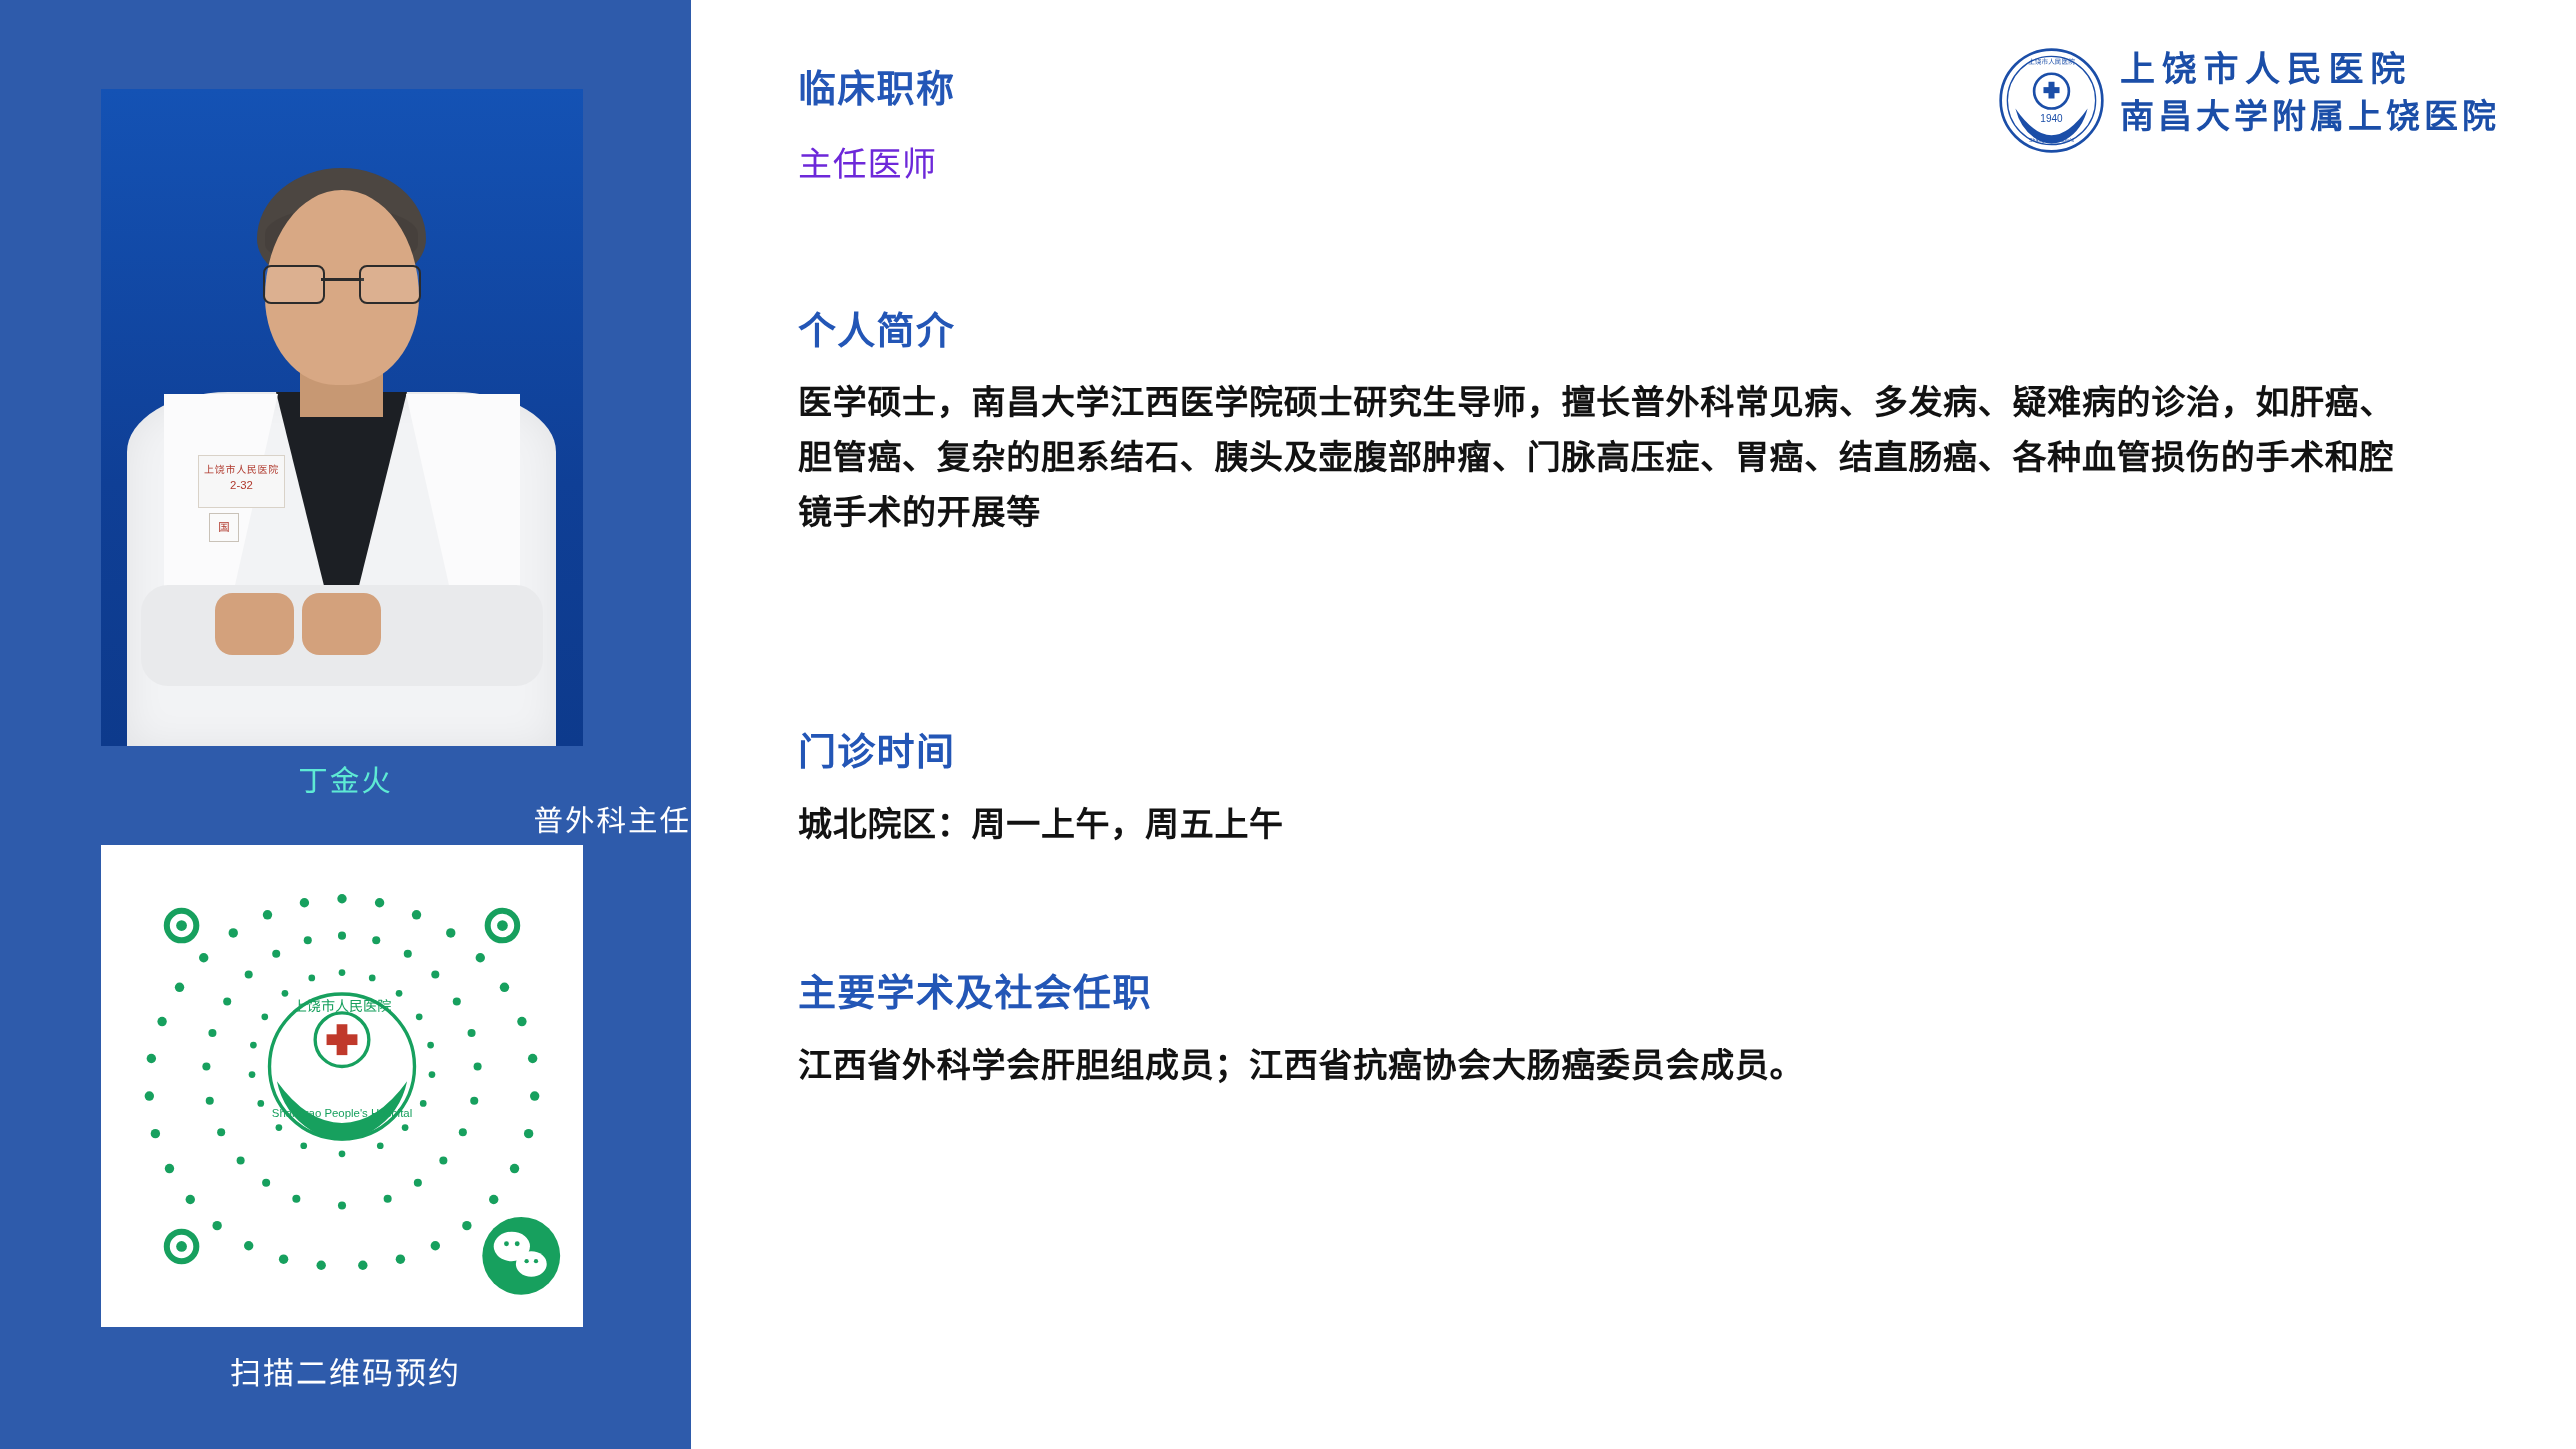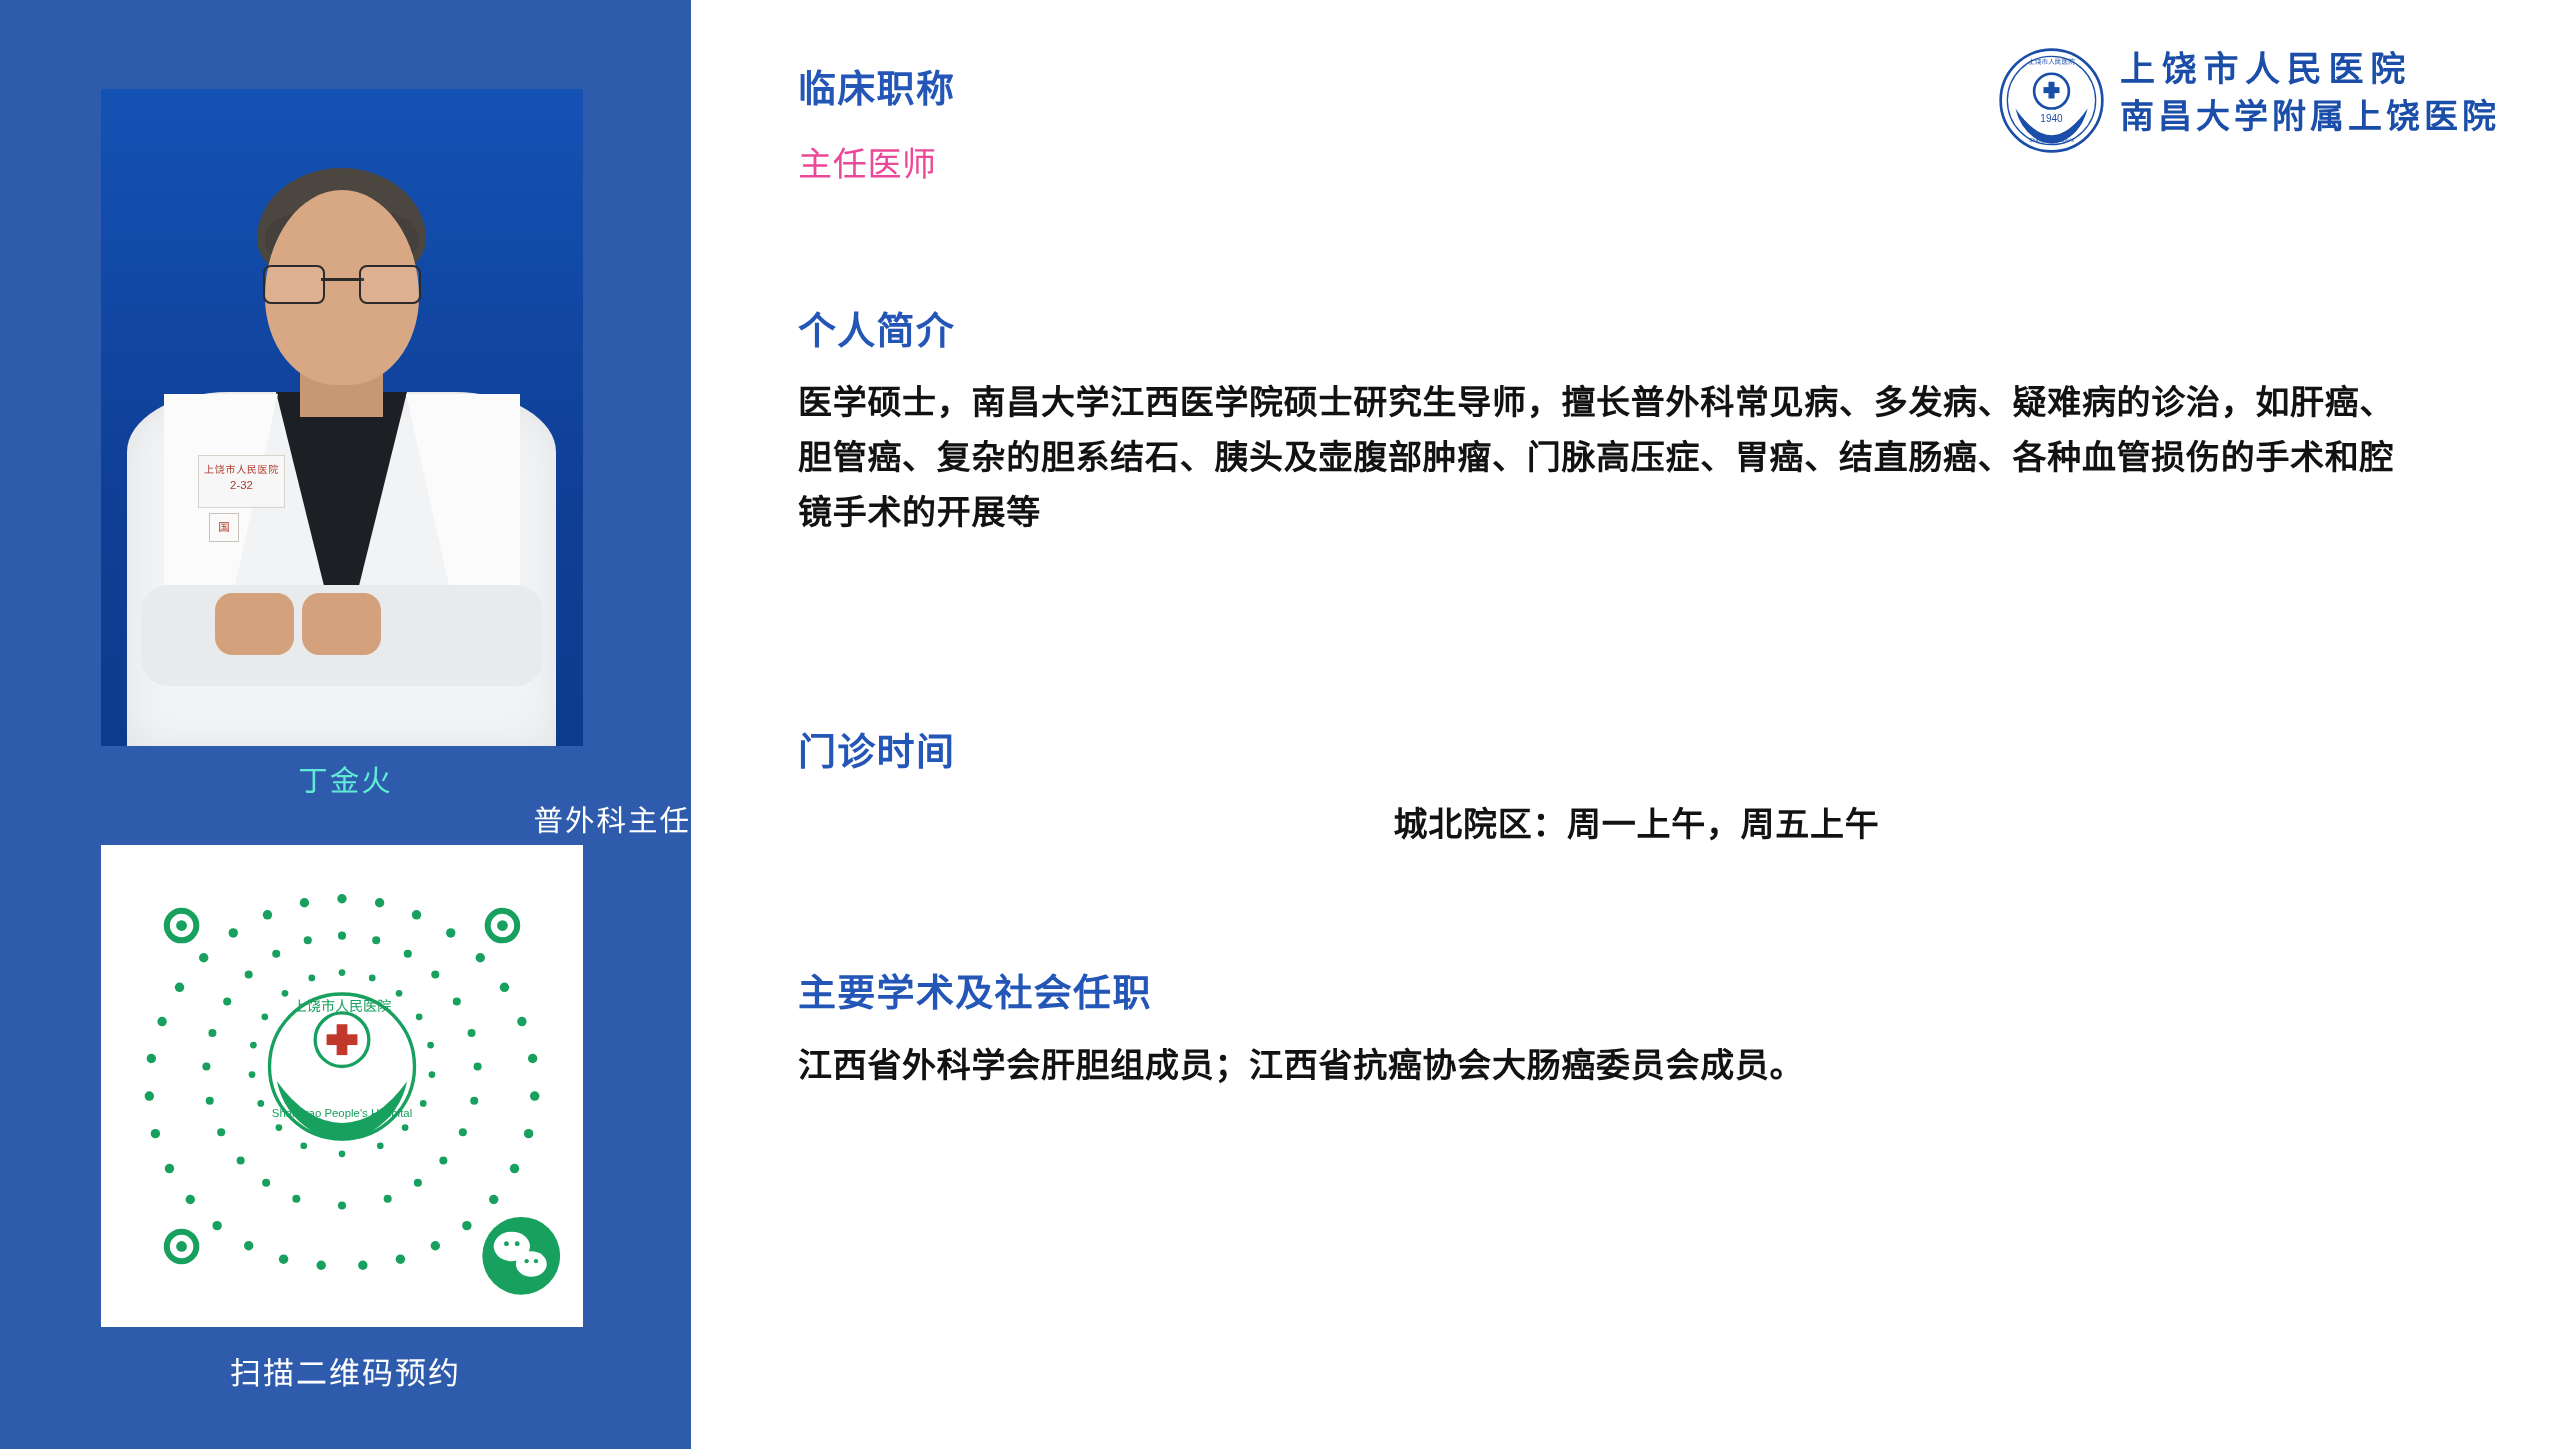--- a/index.html
+++ b/index.html
@@ -285,35 +285,35 @@
 
   .section { position: absolute; left: 0; width: 1677px; }
   .sec-heading {
     color: #2356b6;
     font-weight: bold;
     font-size: 38px;
     letter-spacing: 1.3px;
     line-height: 1.2;
   }
   .sec-body {
-    color: #ec4899;
+    color: #6d28d9;
     font-size: 34px;
     line-height: 1.62;
     letter-spacing: 0.7px;
   }
   .sec-body.strong { font-weight: bold; color: #121212; }
 
   #sec-title-block { top: 67px; }
   #sec-title-block .sec-body { margin-top: 24px; }
 
   #sec-bio-block { top: 309px; }
   #sec-bio-block .sec-body { margin-top: 20px; width: 1630px; }
 
   #sec-clinic-block { top: 730px; }
-  #sec-clinic-block .sec-body { margin-top: 21.5px; text-align: center; }
+  #sec-clinic-block .sec-body { margin-top: 21.5px; }
 
   #sec-academic-block { top: 971px; }
   #sec-academic-block .sec-body { margin-top: 21.5px; }
 
   
   .logo-wrap {
     position: absolute;
     right: 48px;
     top: 44px;
     width: 530px;

